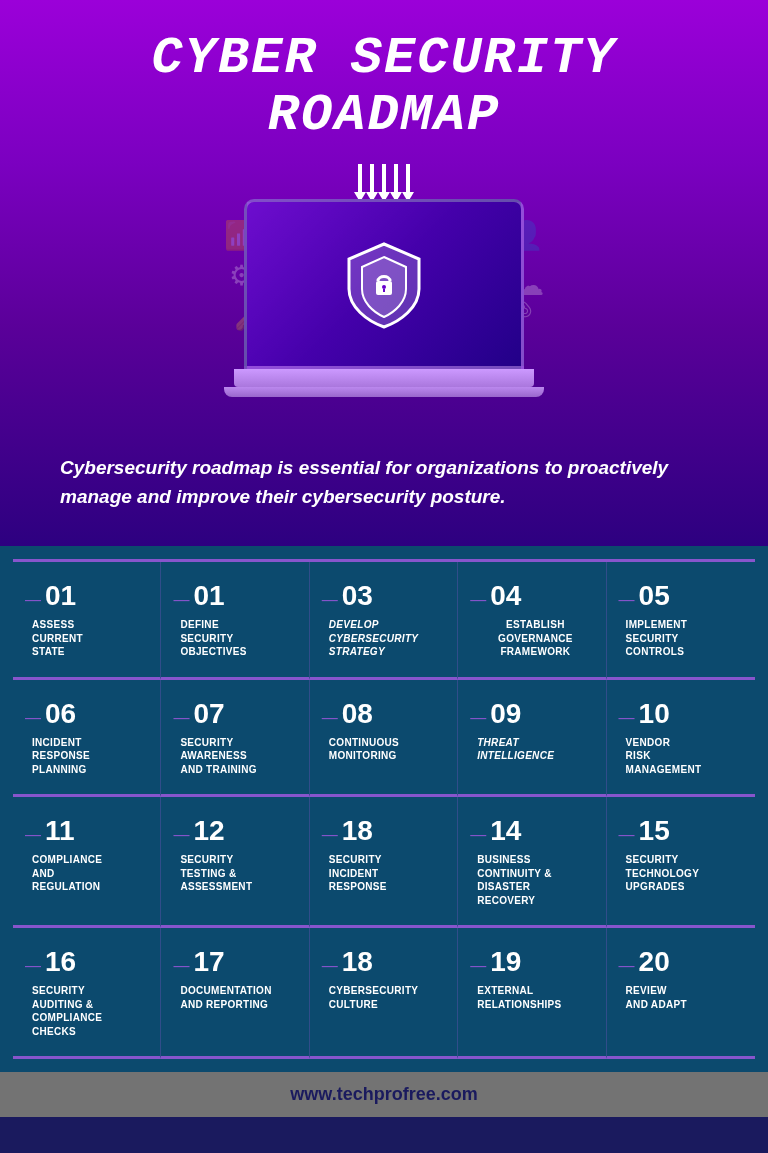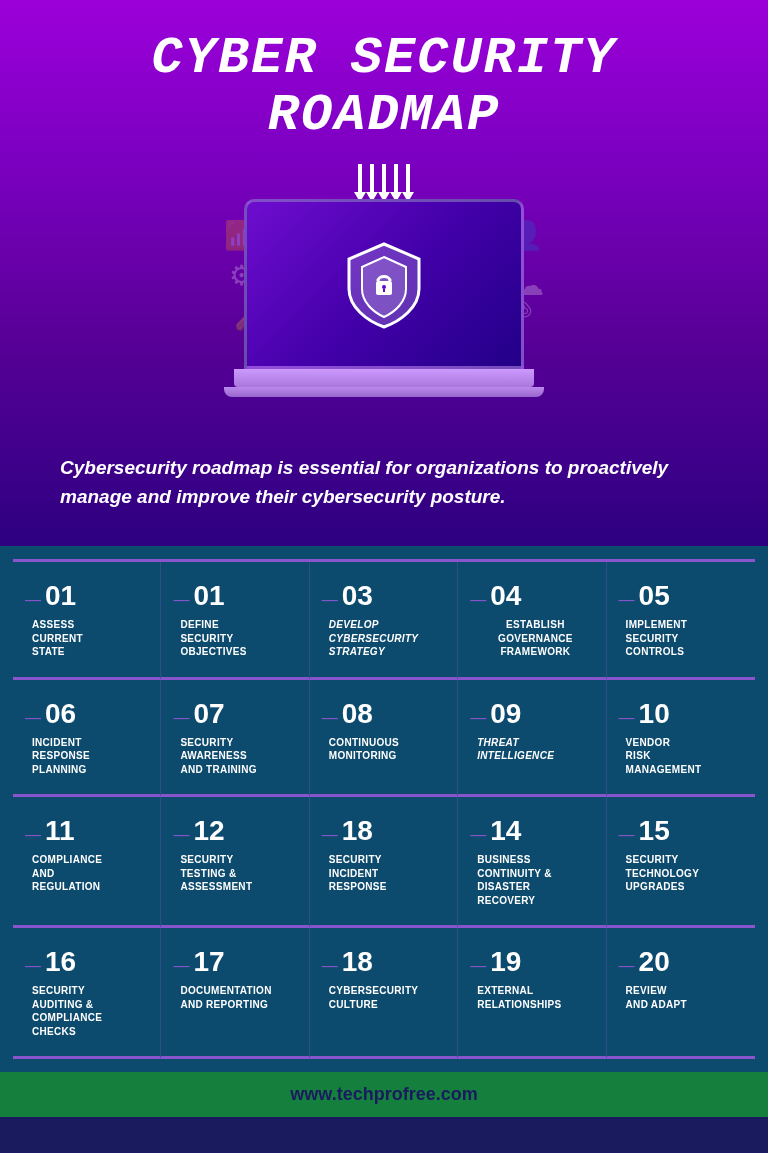--- a/index.html
+++ b/index.html
@@ -176,21 +176,21 @@
       color: #ffffff;
       text-transform: uppercase;
       line-height: 1.35;
       letter-spacing: 0.3px;
       display: block;
       margin-left: 7px;
     }
 
     
     .footer {
-      background: #15803d;
+      background: #737373;
       text-align: center;
       padding: 12px;
     }
 
     .footer-url {
       font-size: 18px;
       font-weight: 700;
       color: #1a1a5e;
     }
   </style>

